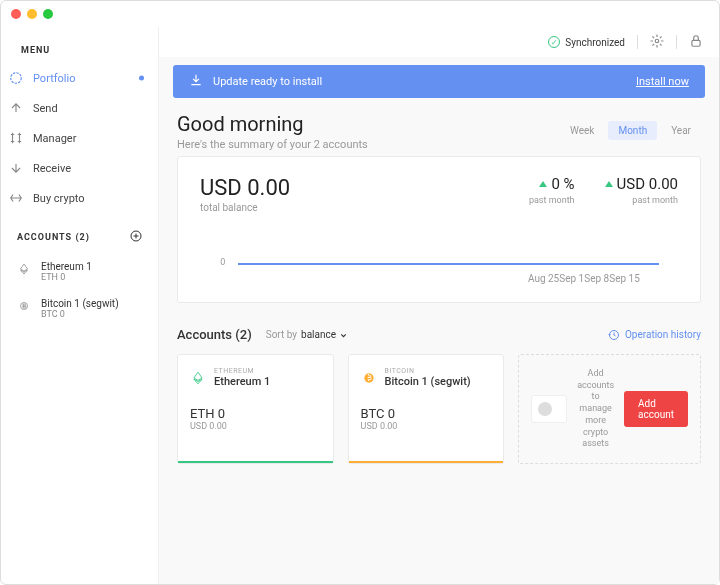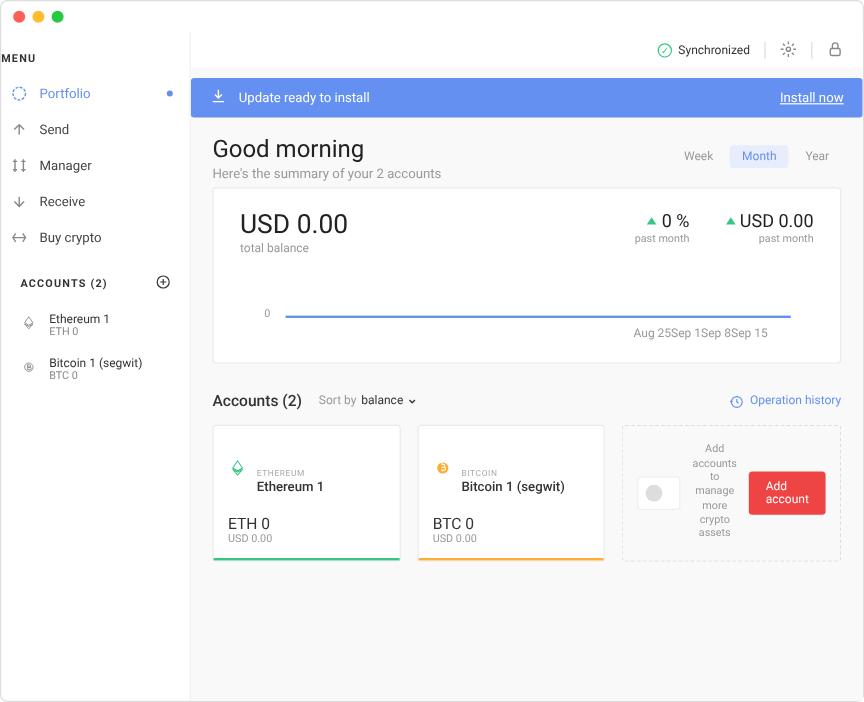--- a/index.html
+++ b/index.html
@@ -6,40 +6,40 @@
 body { font-family: -apple-system, BlinkMacSystemFont, "Segoe UI", Roboto, sans-serif; background: #fff; width: 720px; height: 585px; overflow: hidden; }
 .window { width: 720px; height: 585px; border: 1px solid #ddd; border-radius: 6px; background: #fff; display: flex; flex-direction: column; }
 .titlebar { height: 26px; display: flex; align-items: center; padding: 0 10px; }
 .dots { display: flex; gap: 6px; }
 .dot { width: 10px; height: 10px; border-radius: 50%; }
 .dot.red { background: #ff5f56; }
 .dot.yellow { background: #ffbd2e; }
 .dot.green { background: #27c93f; }
 .body { flex: 1; display: flex; overflow: hidden; }
 .sidebar { width: 158px; border-right: 1px solid #eee; padding: 8px 0; font-size: 11px; }
-.menu-header { font-size: 9px; font-weight: 700; letter-spacing: 1px; color: #333; padding: 10px 0 8px; }
+.menu-header { font-size: 9px; font-weight: 700; letter-spacing: 1px; color: #333; padding: 10px 20px 8px; }
 .menu-item { display: flex; align-items: center; padding: 8px 8px; gap: 10px; color: #444; cursor: pointer; position: relative; }
 .menu-item.active { color: #6490f1; }
 .menu-item.active::after { content: ''; position: absolute; right: 14px; top: 50%; transform: translateY(-50%); width: 5px; height: 5px; border-radius: 50%; background: #6490f1; }
 .menu-icon { width: 14px; height: 14px; display: flex; align-items: center; justify-content: center; color: #888; }
 .menu-item.active .menu-icon { color: #6490f1; }
 .accounts-header { display: flex; justify-content: space-between; align-items: center; padding: 16px 16px 8px; font-size: 9px; font-weight: 700; letter-spacing: 1px; color: #333; }
 .plus-icon { font-size: 14px; color: #333; cursor: pointer; }
 .account-item { display: flex; align-items: flex-start; padding: 8px 16px; gap: 10px; cursor: pointer; }
 .account-icon { width: 14px; height: 14px; margin-top: 1px; display: flex; align-items: center; justify-content: center; color: #888; }
 .account-info { display: flex; flex-direction: column; }
 .account-name { font-size: 10px; color: #333; }
 .account-bal { font-size: 9px; color: #888; }
 .main { flex: 1; background: #f9f9f9; overflow-y: auto; }
 .topbar { height: 30px; display: flex; justify-content: flex-end; align-items: center; gap: 12px; padding: 0 16px; font-size: 10px; color: #555; background: #fff; }
 .sync { display: flex; align-items: center; gap: 5px; color: #333; }
 .sync-check { width: 12px; height: 12px; border-radius: 50%; border: 1.5px solid #37c783; display: flex; align-items: center; justify-content: center; color: #37c783; font-size: 8px; }
 .vdiv { width: 1px; height: 14px; background: #ddd; }
 .top-icon { color: #888; cursor: pointer; }
-.banner { background: #6490f1; color: #fff; display: flex; align-items: center; padding: 8px 16px; font-size: 11px; margin: 8px 0 0; border-radius: 3px; }
+.banner { background: #6490f1; color: #fff; display: flex; align-items: center; padding: 8px 16px; font-size: 11px; margin: 8px 14px 0; border-radius: 3px; }
 .banner-icon { margin-right: 10px; }
 .banner-cta { margin-left: auto; text-decoration: underline; cursor: pointer; }
 .content { padding: 14px 18px; }
 .greeting { font-size: 20px; font-weight: 400; color: #222; }
 .subtitle { font-size: 11px; color: #999; margin-top: 2px; }
 .range-row { display: flex; justify-content: flex-end; gap: 4px; margin-top: -30px; }
 .range-btn { font-size: 10px; padding: 4px 10px; color: #999; cursor: pointer; border-radius: 3px; text-align: right; }
 .range-btn.active { background: #e7edfc; color: #6490f1; }
 .card { background: #fff; border: 1px solid #eaeaea; border-radius: 3px; margin-top: 16px; padding: 18px 22px; }
 .balance-row { display: flex; justify-content: space-between; align-items: flex-start; }
@@ -59,21 +59,21 @@
 .acc-header { display: flex; align-items: center; font-size: 13px; color: #333; }
 .acc-title { font-weight: 500; }
 .sort-label { font-size: 10px; color: #999; margin-left: 14px; }
 .sort-val { font-size: 10px; color: #333; margin-left: 4px; }
 .op-history { margin-left: auto; font-size: 10px; color: #6490f1; display: flex; align-items: center; gap: 5px; cursor: pointer; }
 .acc-cards { display: flex; gap: 14px; margin-top: 12px; }
 .acc-card { flex: 1; background: #fff; border: 1px solid #eaeaea; border-radius: 3px; padding: 12px; position: relative; min-height: 110px; }
 .acc-card-head { display: flex; align-items: center; gap: 8px; }
 .crypto-icon { width: 16px; height: 16px; display: flex; align-items: center; justify-content: center; }
 .crypto-info { display: flex; flex-direction: column; }
-.crypto-label { font-size: 7px; color: #aaa; letter-spacing: 0.5px; text-transform: uppercase; margin-top: 24px; }
+.crypto-label { font-size: 7px; color: #aaa; letter-spacing: 0.5px; text-transform: uppercase; }
 .crypto-name { font-size: 11px; color: #333; font-weight: 500; }
 .acc-card-bal { margin-top: 18px; font-size: 13px; color: #333; }
 .acc-card-sub { font-size: 9px; color: #999; }
 .acc-card-bar { position: absolute; bottom: 0; left: 0; right: 0; height: 2px; }
 .bar-eth { background: #37c783; }
 .bar-btc { background: #ffae35; }
 .add-card { flex: 1; border: 1px dashed #ddd; border-radius: 3px; padding: 12px; display: flex; flex-direction: row; align-items: center; justify-content: center; gap: 10px; }
 .placeholder-row { width: 100%; display: flex; align-items: center; gap: 8px; background: #fff; border: 1px solid #eee; border-radius: 3px; padding: 6px; }
 .ph-circle { width: 14px; height: 14px; border-radius: 50%; background: #ddd; }
 .ph-lines { flex: 1; display: flex; flex-direction: column; gap: 3px; }

